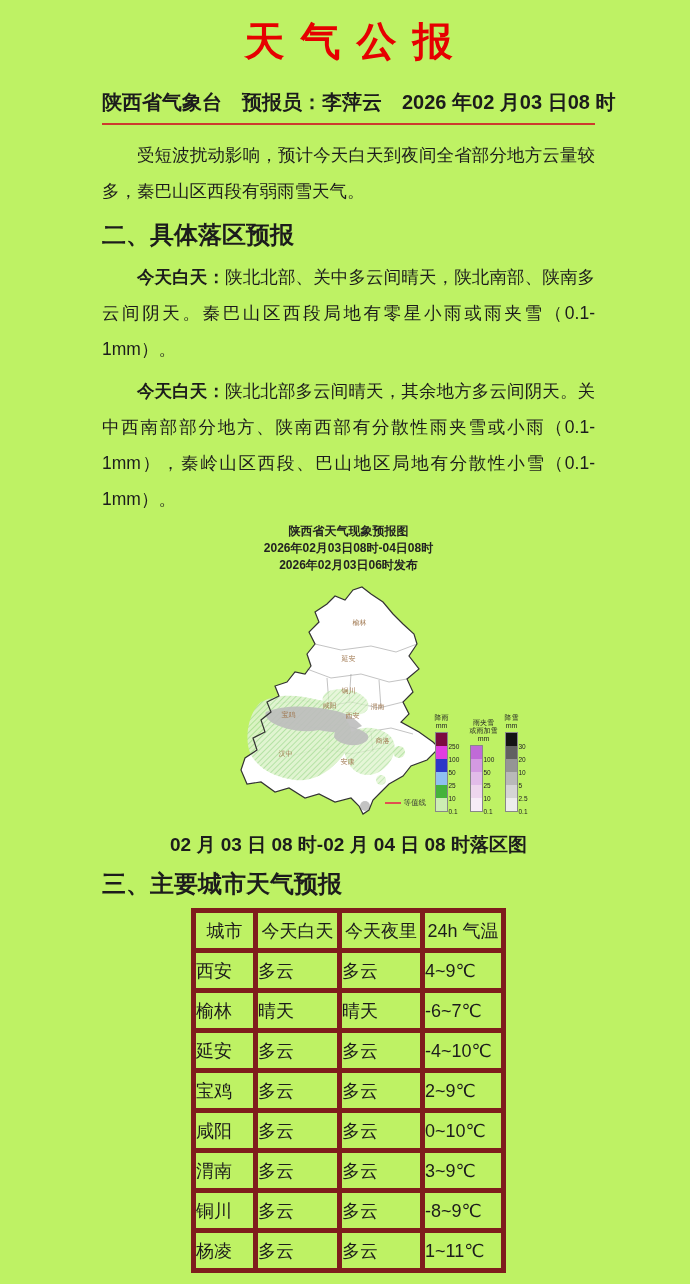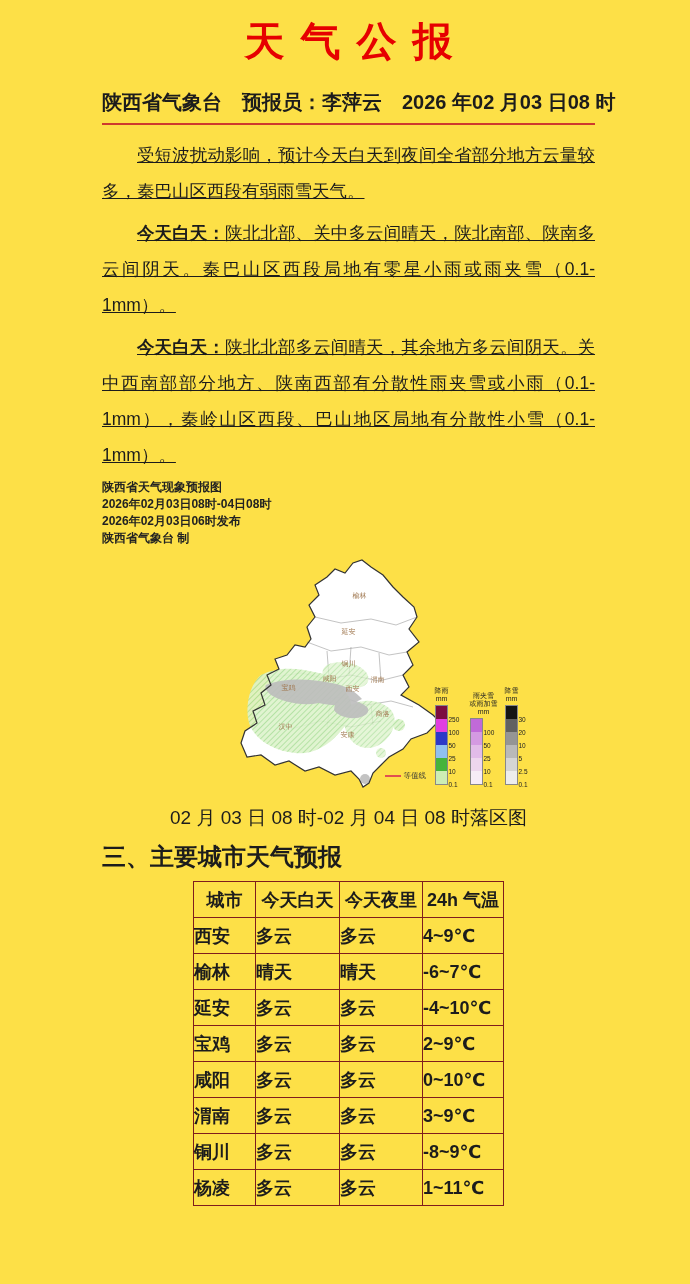--- a/index.html
+++ b/index.html
@@ -1,70 +1,70 @@
 <!DOCTYPE html>
 <html><head>
 <meta charset="utf-8">
 <style>
   html,body{margin:0;padding:0;background:#ffffff;}
-  .page{width:690px;height:1284px;background:#fde047;overflow:hidden;position:relative;
+  .page{width:690px;height:1284px;background:#bef264;overflow:hidden;position:relative;
         font-family:"Liberation Sans","DejaVu Sans",sans-serif;color:#1c1c1c;}
   .content{padding:8px 95px 0 102px;}
   .doc-title{text-align:center;font-size:40px;font-weight:bold;letter-spacing:16px;
              text-indent:16px;color:#e60000;margin:6px 0 20px 0;}
   .meta-line{font-size:20px;font-weight:bold;padding-bottom:7px;
              border-bottom:2px solid #cd3a2e;margin-bottom:12px;white-space:nowrap;}
   .sec-heading{font-size:24px;font-weight:bold;margin:10px 0 8px 0;}
-  .para{font-size:17.5px;line-height:36px;text-align:justify;text-indent:2em;margin:0 0 6px 0;text-decoration:underline;}
+  .para{font-size:17.5px;line-height:36px;text-align:justify;text-indent:2em;margin:0 0 6px 0;}
   .para .lead{font-weight:bold;}
   
   .map-block{margin-top:4px;}
-  .map-header{font-size:12px;line-height:17px;font-weight:bold;color:#222;}
+  .map-header{text-align:center;font-size:12px;line-height:17px;font-weight:bold;color:#222;}
   .map-wrap{position:relative;width:420px;height:252px;margin:0 auto;text-decoration:underline;}
   .map-stage{position:absolute;left:92px;top:0;width:250px;height:250px;}
   .map-stage svg{position:absolute;left:0;top:0;}
   .city-label{position:absolute;font-size:7px;color:#a07850;transform:translate(-50%,-50%);
               white-space:nowrap;line-height:1;}
   .map-legend{position:absolute;left:296px;bottom:14px;display:flex;gap:5px;align-items:flex-end;}
   .legend-col{display:flex;flex-direction:column;align-items:flex-start;}
   .legend-title{font-size:7px;line-height:8px;color:#222;margin-bottom:2px;text-align:center;}
   .legend-bar-wrap{position:relative;width:30px;}
   .legend-segs{width:11px;border:0.5px solid #888;}
   .legend-segs .seg{width:11px;height:13px;}
   .tick{position:absolute;left:14px;font-size:6.5px;color:#222;line-height:8px;}
   .isoline-item{position:absolute;left:246px;bottom:18px;display:flex;align-items:center;gap:3px;}
   .isoline-swatch{width:16px;height:0;border-top:2px solid #e05050;}
   .isoline-label{font-size:7.5px;color:#333;}
-  .map-caption{text-align:center;font-size:19px;font-weight:normal;margin:6px 0 4px 0;}
+  .map-caption{text-align:center;font-size:19px;font-weight:bold;margin:6px 0 4px 0;}
   
   table.city-table{border-collapse:collapse;margin:2px auto 0 auto;table-layout:fixed;}
-  table.city-table td,table.city-table th{border:1px solid #7f1d1d;
-       font-size:18px;font-weight:bold;height:35px;padding:0;color:#1c1c1c;}
+  table.city-table td,table.city-table th{border:5px solid #7f1d1d;
+       font-size:18px;font-weight:normal;height:35px;padding:0;color:#1c1c1c;}
 </style>
 </head>
 <body>
 
 <div class="page">
   <div class="content">
 
     <div class="doc-title">天气公报</div>
 
     <div class="meta-line">陕西省气象台　预报员：李萍云　2026 年02 月03 日08 时</div>
 
     <p class="para">受短波扰动影响，预计今天白天到夜间全省部分地方云量较多，秦巴山区西段有弱雨雪天气。</p>
 
+    <div class="sec-heading">二、具体落区预报</div>
     <p class="para"><span class="lead">今天白天：</span><span>陕北北部、关中多云间晴天，陕北南部、陕南多云间阴天。秦巴山区西段局地有零星小雨或雨夹雪（0.1-1mm）。</span></p>
     <p class="para"><span class="lead">今天白天：</span><span>陕北北部多云间晴天，其余地方多云间阴天。关中西南部部分地方、陕南西部有分散性雨夹雪或小雨（0.1-1mm），秦岭山区西段、巴山地区局地有分散性小雪（0.1-1mm）。</span></p>
 
     <div class="map-block">
       <div class="map-header">
           <div>陕西省天气现象预报图</div>
           <div>2026年02月03日08时-04日08时</div>
           <div>2026年02月03日06时发布</div>
-          <div>陕西省气象台 制</div>
         </div>
       <div class="map-wrap">
         <div class="map-stage">
           <svg width="250" height="250" viewBox="0 0 250 250">
             <defs>
               <pattern id="hatch" width="4" height="4" patternUnits="userSpaceOnUse" patternTransform="rotate(45)">
                 <rect width="4" height="4" fill="#ddf3cc"></rect>
                 <line x1="0" y1="0" x2="0" y2="4" stroke="#8fd47c" stroke-width="1.2"></line>
               </pattern>
             </defs>

